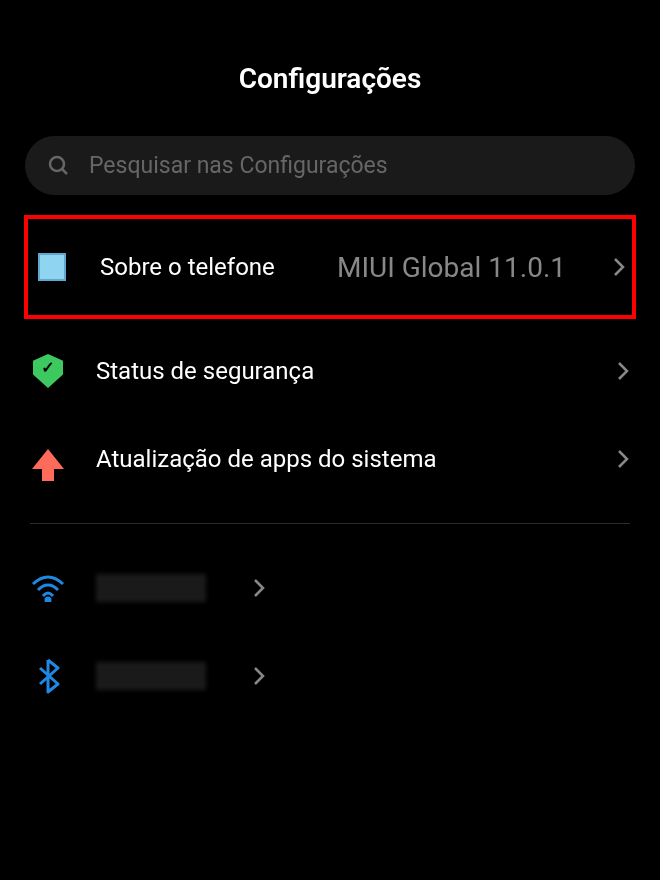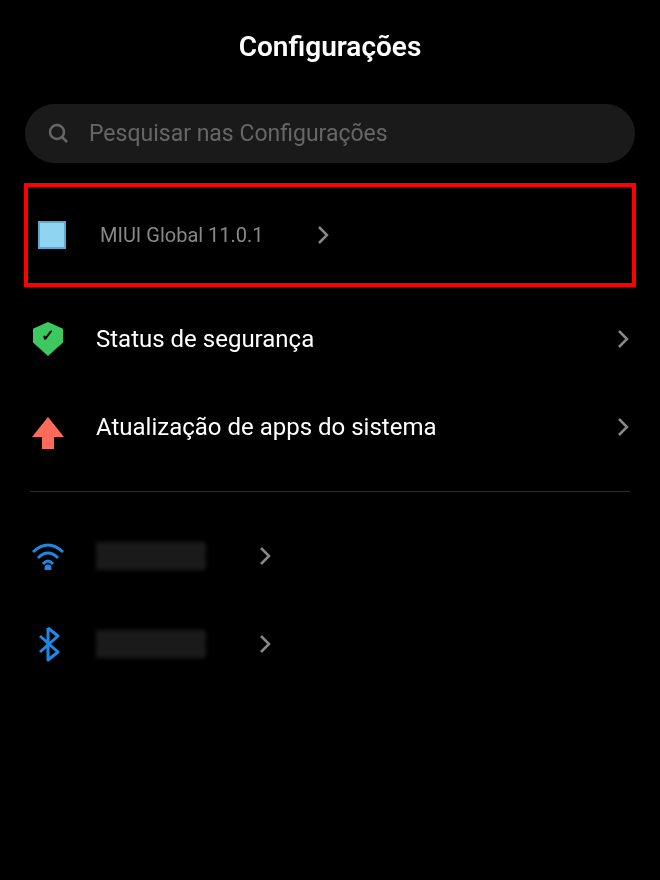--- a/index.html
+++ b/index.html
@@ -11,20 +11,21 @@
       width: 660px;
       height: 880px;
       background: #000000;
       font-family: -apple-system, BlinkMacSystemFont, "Segoe UI", Roboto, sans-serif;
       color: #ffffff;
       overflow: hidden;
     }
     .header {
       text-align: center;
       padding: 30px 0 25px 0;
+      margin-top: 32px;
     }
     .header-title {
       font-size: 28px;
       font-weight: 600;
       color: #ffffff;
     }
     .search-bar {
       margin: 16px 25px 20px 25px;
       background: #1a1a1a;
       border-radius: 30px;
@@ -64,23 +65,23 @@
       align-items: center;
       justify-content: center;
       flex-shrink: 0;
     }
     .item-label {
       font-size: 24px;
       color: #ffffff;
       flex: 1;
     }
     .item-value {
-      font-size: 20px;
+      font-size: 28px;
       color: #888888;
-      margin-right: 22px;
+      margin-right: 16px;
     }
     .item-value.redacted {
       background: #1a1a1a;
       color: #1a1a1a;
       width: 110px;
       height: 28px;
       filter: blur(2px);
     }
     .chevron {
       width: 14px;
@@ -190,20 +191,21 @@
   </span>
   <span class="search-placeholder">Pesquisar nas Configurações</span>
 </div>
 
 <div class="settings-list">
 
   <div class="settings-item highlighted">
     <div class="item-icon">
       <div class="icon-square"></div>
     </div>
+    <span class="item-label">Sobre o telefone</span>
     <span class="item-value">MIUI Global 11.0.1</span>
     <span class="chevron">
       <svg viewBox="0 0 12 20" fill="none" stroke="#888888" stroke-width="2.5">
         <polyline points="2,2 10,10 2,18"></polyline>
       </svg>
     </span>
   </div>
 
   <div class="settings-item">
     <div class="item-icon">

